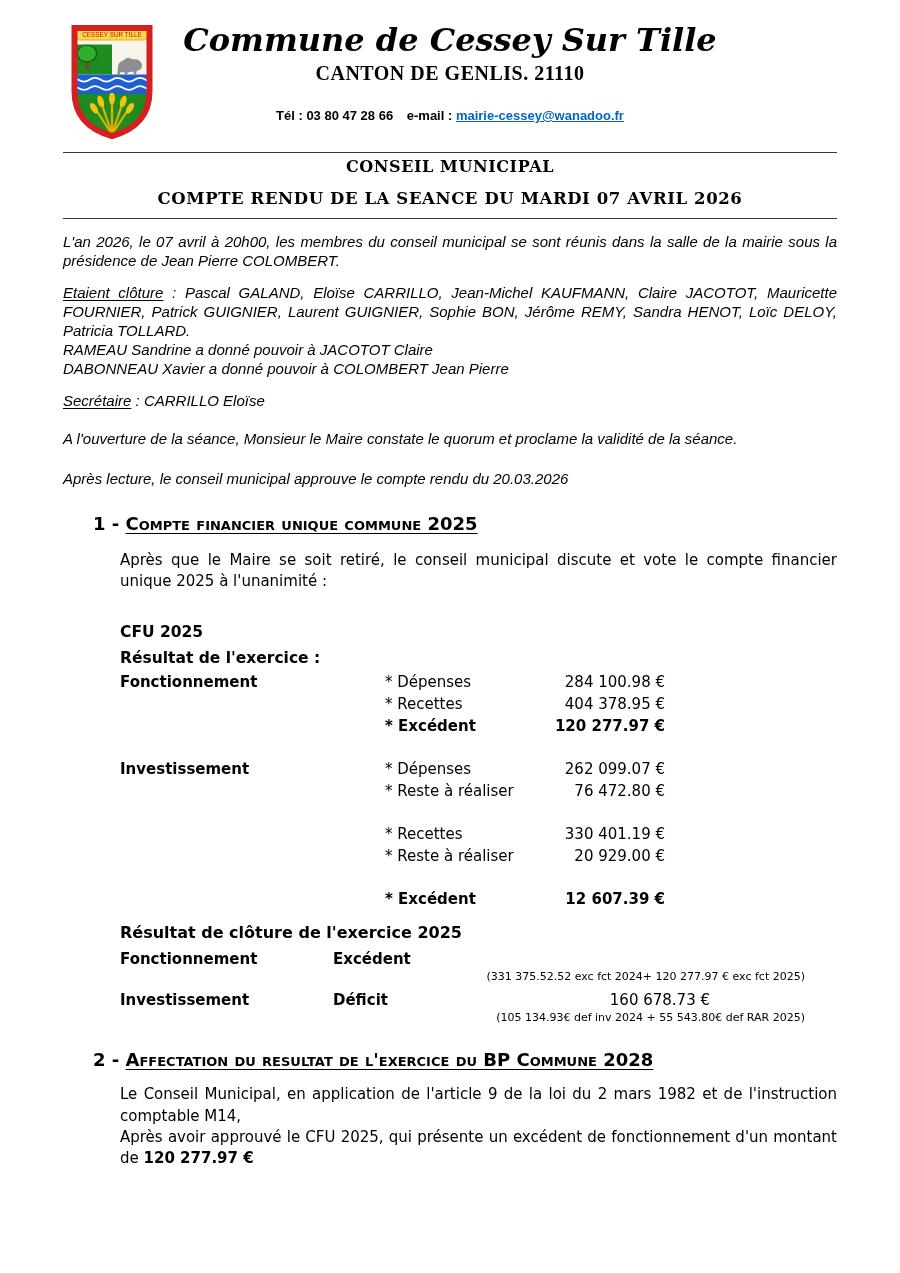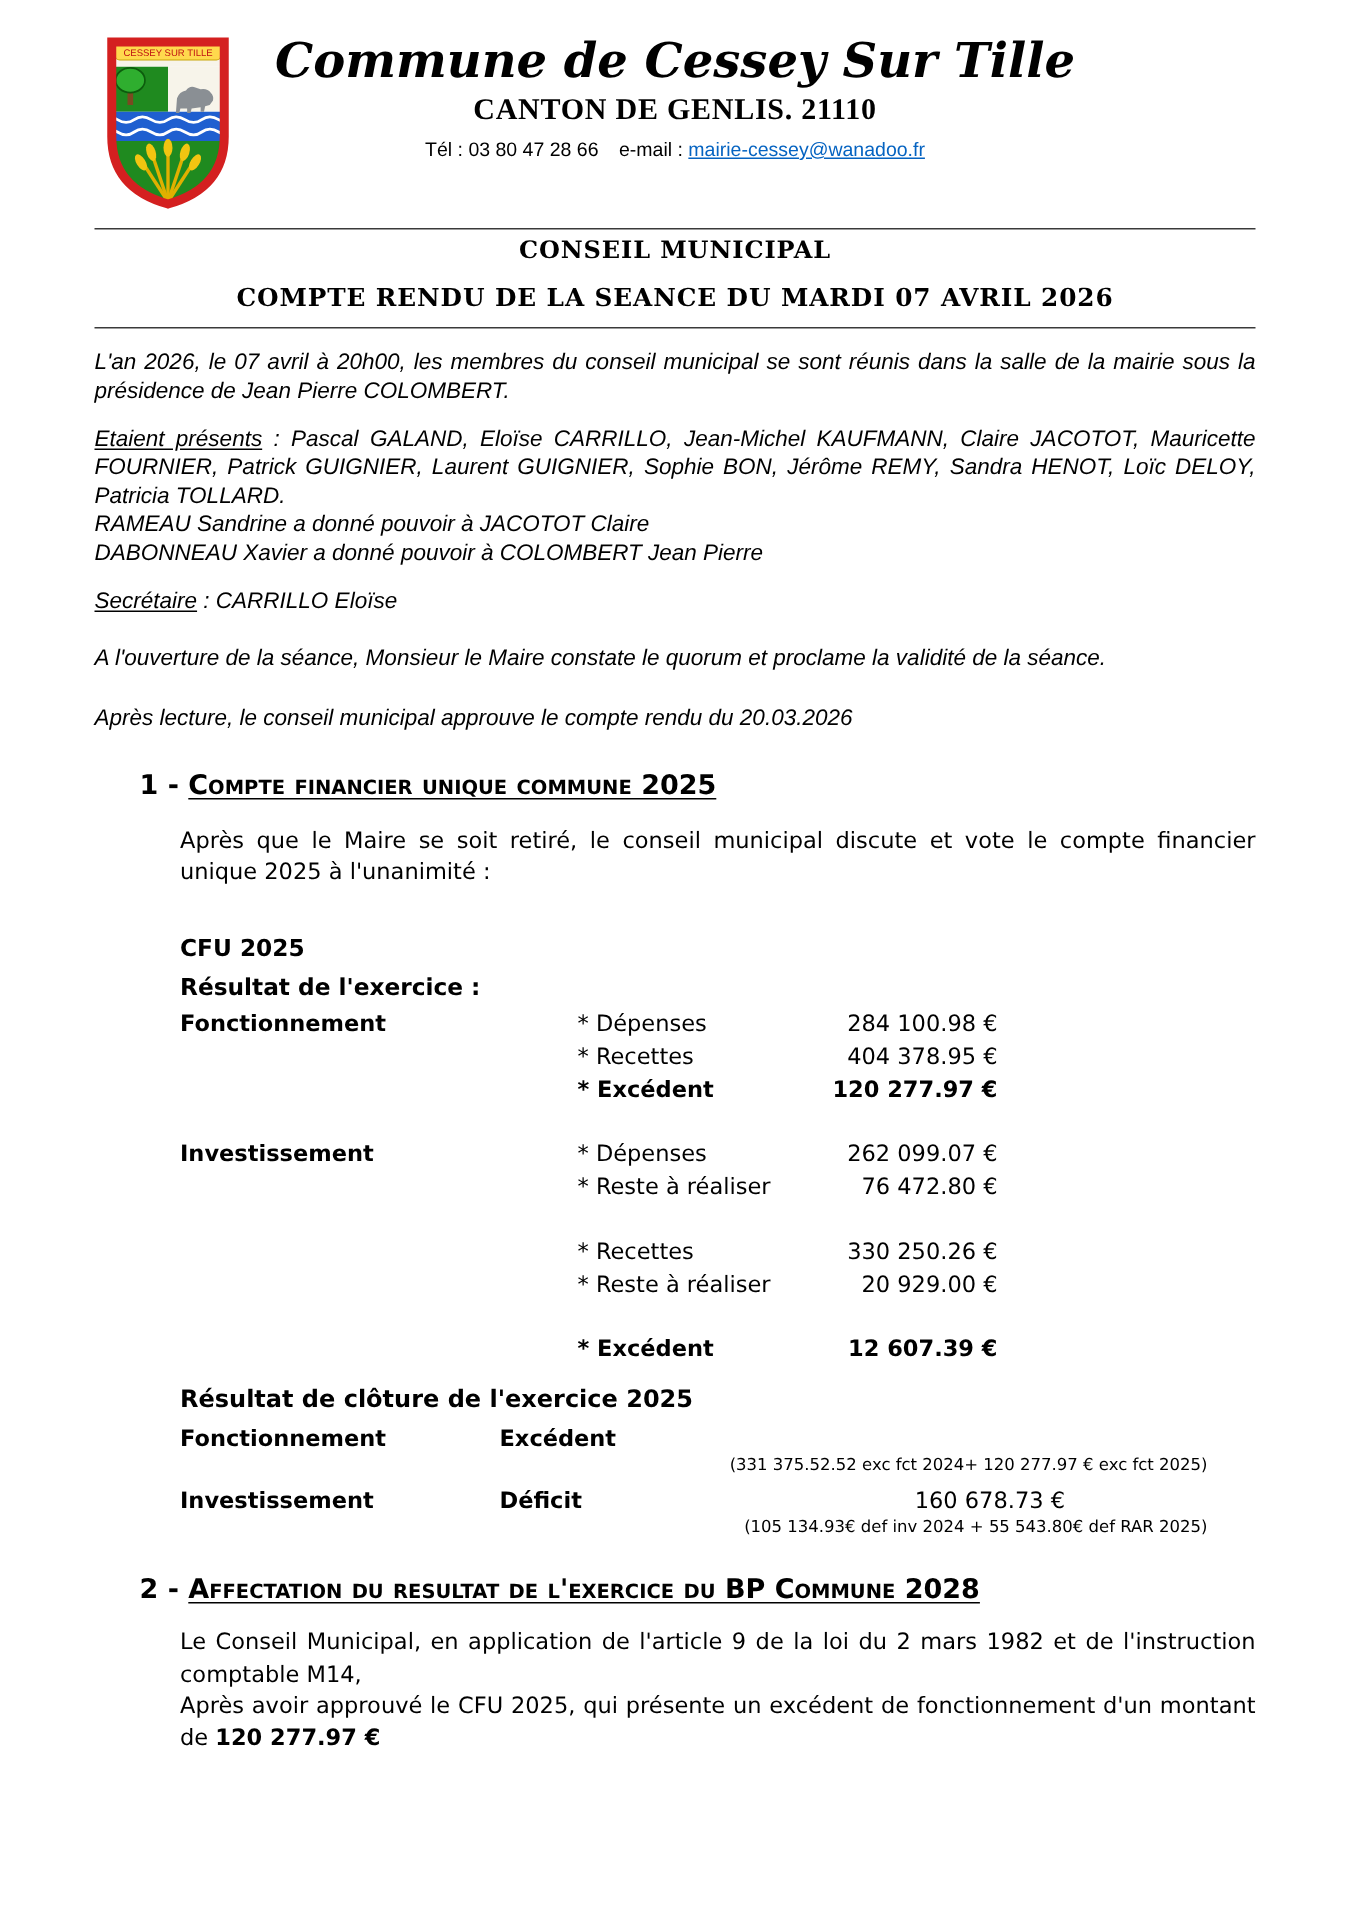--- a/index.html
+++ b/index.html
@@ -30,22 +30,22 @@
   .canton {
     font-family: "Liberation Serif", serif;
     font-weight: bold;
     font-size: 20px;
     letter-spacing: 0.5px;
     margin-top: 3px;
   }
   .contact {
     font-family: "Liberation Sans", sans-serif;
     font-size: 13px;
-    font-weight: normal;
-    margin-top: 7px;
+    font-weight: bold;
+    margin-top: 23px;
   }
   .contact .email-label { margin-left: 10px; }
   .email-link { color: #0563c1; text-decoration: underline; cursor: pointer; }
 
   hr.rule {
     border: none;
     border-top: 1.5px solid #3a3a3a;
     margin: 6px 0 4px 0;
   }
 
@@ -185,21 +185,21 @@
   <hr class="rule">
 
   <div class="doc-title1">CONSEIL MUNICIPAL</div>
   <div class="doc-title2">COMPTE RENDU DE LA SEANCE DU MARDI 07 AVRIL 2026</div>
 
   <hr class="rule">
 
   <p class="p-italic opening">L'an 2026, le 07 avril à 20h00, les membres du conseil municipal se sont réunis dans la salle de la mairie sous la présidence de Jean Pierre COLOMBERT.</p>
 
   <p class="p-italic presents">
-    <span class="u">Etaient présents</span><span> : </span><span>Pascal GALAND, Eloïse CARRILLO, Jean-Michel KAUFMANN, Claire JACOTOT, Mauricette FOURNIER, Patrick GUIGNIER, Laurent GUIGNIER, Sophie BON, Jérôme REMY, Sandra HENOT, Loïc DELOY, Patricia TOLLARD.</span><br>
+    <span class="u">Etaient clôture</span><span> : </span><span>Pascal GALAND, Eloïse CARRILLO, Jean-Michel KAUFMANN, Claire JACOTOT, Mauricette FOURNIER, Patrick GUIGNIER, Laurent GUIGNIER, Sophie BON, Jérôme REMY, Sandra HENOT, Loïc DELOY, Patricia TOLLARD.</span><br>
     <span>RAMEAU Sandrine a donné pouvoir à JACOTOT Claire</span><br>
     <span>DABONNEAU Xavier a donné pouvoir à COLOMBERT Jean Pierre</span>
   </p>
 
   <p class="p-italic secretaire">
     <span class="u">Secrétaire</span><span> : </span><span>CARRILLO Eloïse</span>
   </p>
 
   <p class="p-italic quorum">A l'ouverture de la séance, Monsieur le Maire constate le quorum et proclame la validité de la séance.</p>
   <p class="p-italic approval">Après lecture, le conseil municipal approuve le compte rendu du 20.03.2026</p>
@@ -240,21 +240,21 @@
         <div></div>
         <div>* Reste à réaliser</div>
         <div class="fg-amount">76 472.80 €</div>
       </div>
 
       <div class="fg-spacer"></div>
 
       <div class="fg-row">
         <div></div>
         <div>* Recettes</div>
-        <div class="fg-amount">330 250.26 €</div>
+        <div class="fg-amount">330 401.19 €</div>
       </div>
       <div class="fg-row">
         <div></div>
         <div>* Reste à réaliser</div>
         <div class="fg-amount">20 929.00 €</div>
       </div>
 
       <div class="fg-spacer"></div>
 
       <div class="fg-row">

